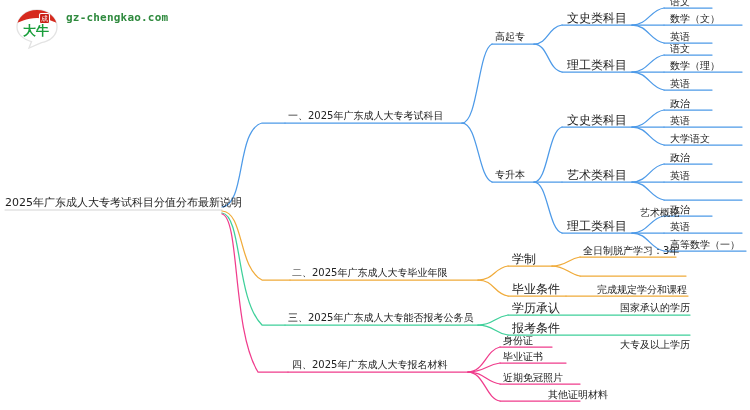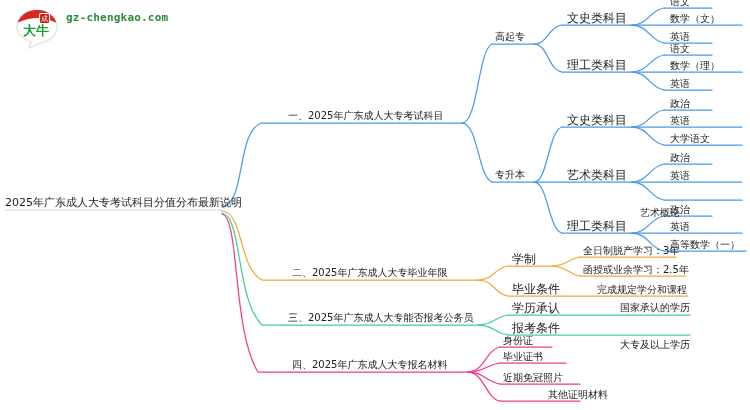--- a/index.html
+++ b/index.html
@@ -246,23 +246,20 @@
   </div>
   <div class="node lvl2" style="left:512px;top:252px;">
     <span>学制</span>
   </div>
   <div class="node lvl2" style="left:512px;top:282px;">
     <span>毕业条件</span>
   </div>
   <div class="node leaf" style="left:583px;top:244px;">
     <span>全日制脱产学习：3年</span>
   </div>
-  <div class="node leaf" style="left:583px;top:263px;">
-    <span>函授或业余学习：2.5年</span>
-  </div>
   <div class="node leaf" style="left:597px;top:283px;">
     <span>完成规定学分和课程</span>
   </div>
 
   <div class="node lvl1" style="left:288px;top:311px;">
     <span>三、2025年广东成人大专能否报考公务员</span>
   </div>
   <div class="node lvl2" style="left:512px;top:301px;">
     <span>学历承认</span>
   </div>

